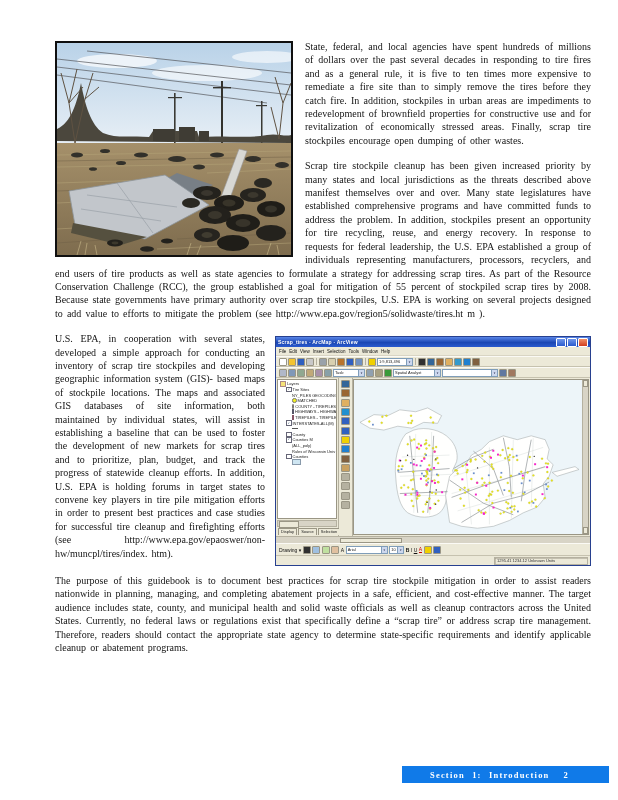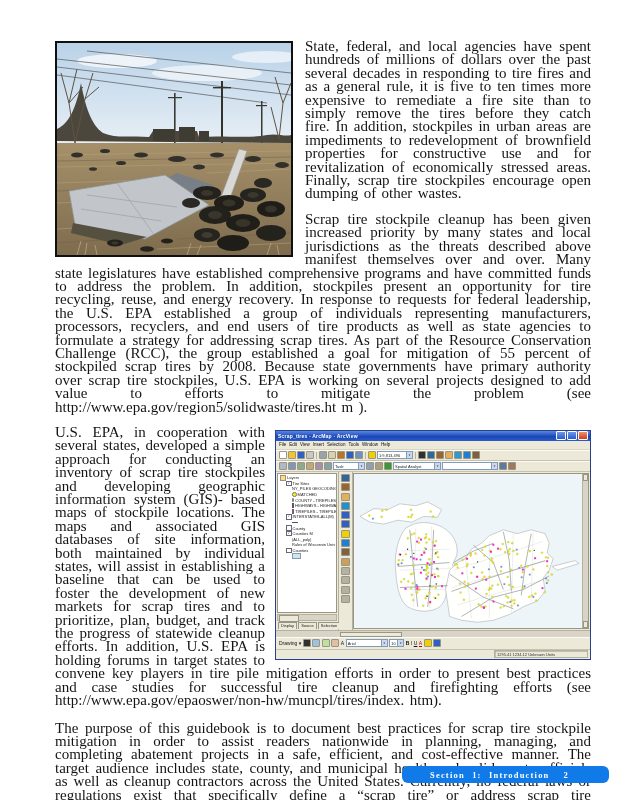--- a/index.html
+++ b/index.html
@@ -1,20 +1,20 @@
 <!DOCTYPE html>
 <html><head>
 <meta charset="utf-8">
 <style>
   html,body{margin:0;padding:0;}
   body{width:618px;height:800px;background:#ffffff;position:relative;
        font-family:"Liberation Serif",serif;-webkit-font-smoothing:antialiased;}
   .page{position:absolute;inset:0;overflow:hidden;background:#fff;}
   .content{padding:40px 27px 0 55px;}
-  p.body{font-size:15px;line-height:13.4px;text-align:justify;word-spacing:1.6px;
+  p.body{font-size:10px;line-height:13.4px;text-align:justify;word-spacing:1.6px;
          margin:0 0 12px 0;color:#141414;}
   
   .photo-frame{float:left;width:234px;height:212px;border:2px solid #101010;
                margin:1px 12px 4px 0;overflow:hidden;background:#cfe0ee;}
   
   .gis-frame{float:right;width:316px;height:230px;margin:4px 0 6px 10px;
              border:1px solid #27408f;background:#ece9d8;display:flex;flex-direction:column;
              font-family:"Liberation Sans",sans-serif;box-sizing:border-box;}
   .titlebar{height:10px;flex:0 0 10px;display:flex;align-items:center;
             background:linear-gradient(180deg,#5a86e8 0%,#1b47b4 55%,#2a5ace 100%);
@@ -73,21 +73,21 @@
   .drawbar .txt{font-size:5px;}
   .drawbar .b{font-weight:bold}.drawbar .i{font-style:italic}.drawbar .u{text-decoration:underline}
   .statusbar{height:9px;flex:0 0 9px;display:flex;align-items:center;justify-content:flex-end;
              background:#ece9d8;border-top:1px solid #c6c2af;padding:0 2px;gap:2px;}
   .statuscell{height:6px;min-width:88px;background:#ece9d8;border:1px solid #b5b1a0;
               box-shadow:inset .5px .5px 0 #9a9685;font-size:4px;color:#333;
               display:flex;align-items:center;padding:0 2px;white-space:nowrap;}
   
   .footer-bar{position:absolute;left:402px;top:766px;width:207px;height:17px;
               display:flex;align-items:center;justify-content:space-between;
-              padding:0 40px 0 28px;box-sizing:border-box;border-radius:6px;}
+              padding:0 40px 0 28px;box-sizing:border-box;}
   .footer-bar span{color:#fff;font-size:8.5px;font-weight:bold;letter-spacing:1.2px;
                    word-spacing:4px;font-family:"Liberation Serif",serif;}
   .clearfix:after{content:"";display:table;clear:both;}
 </style>
 </head>
 <body>
 
 <div class="page">
   <div class="content clearfix">
 

